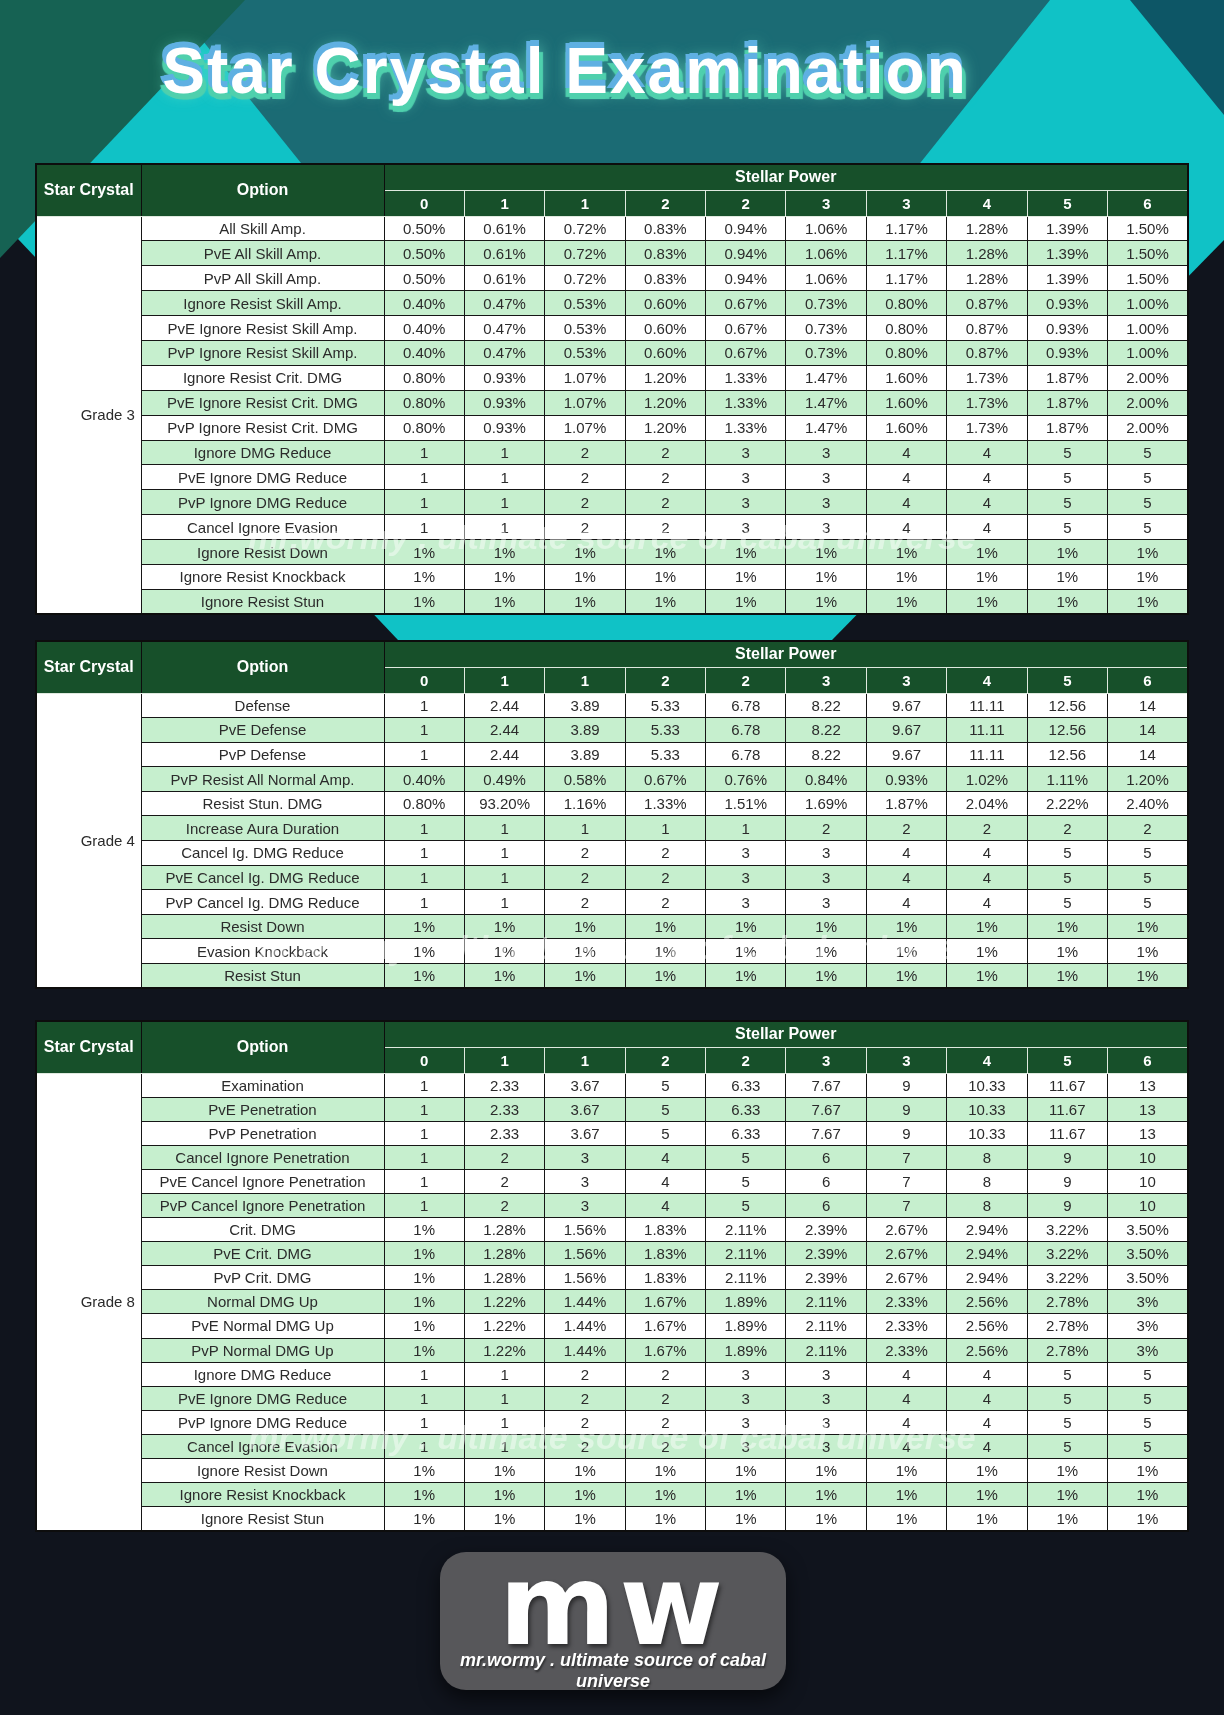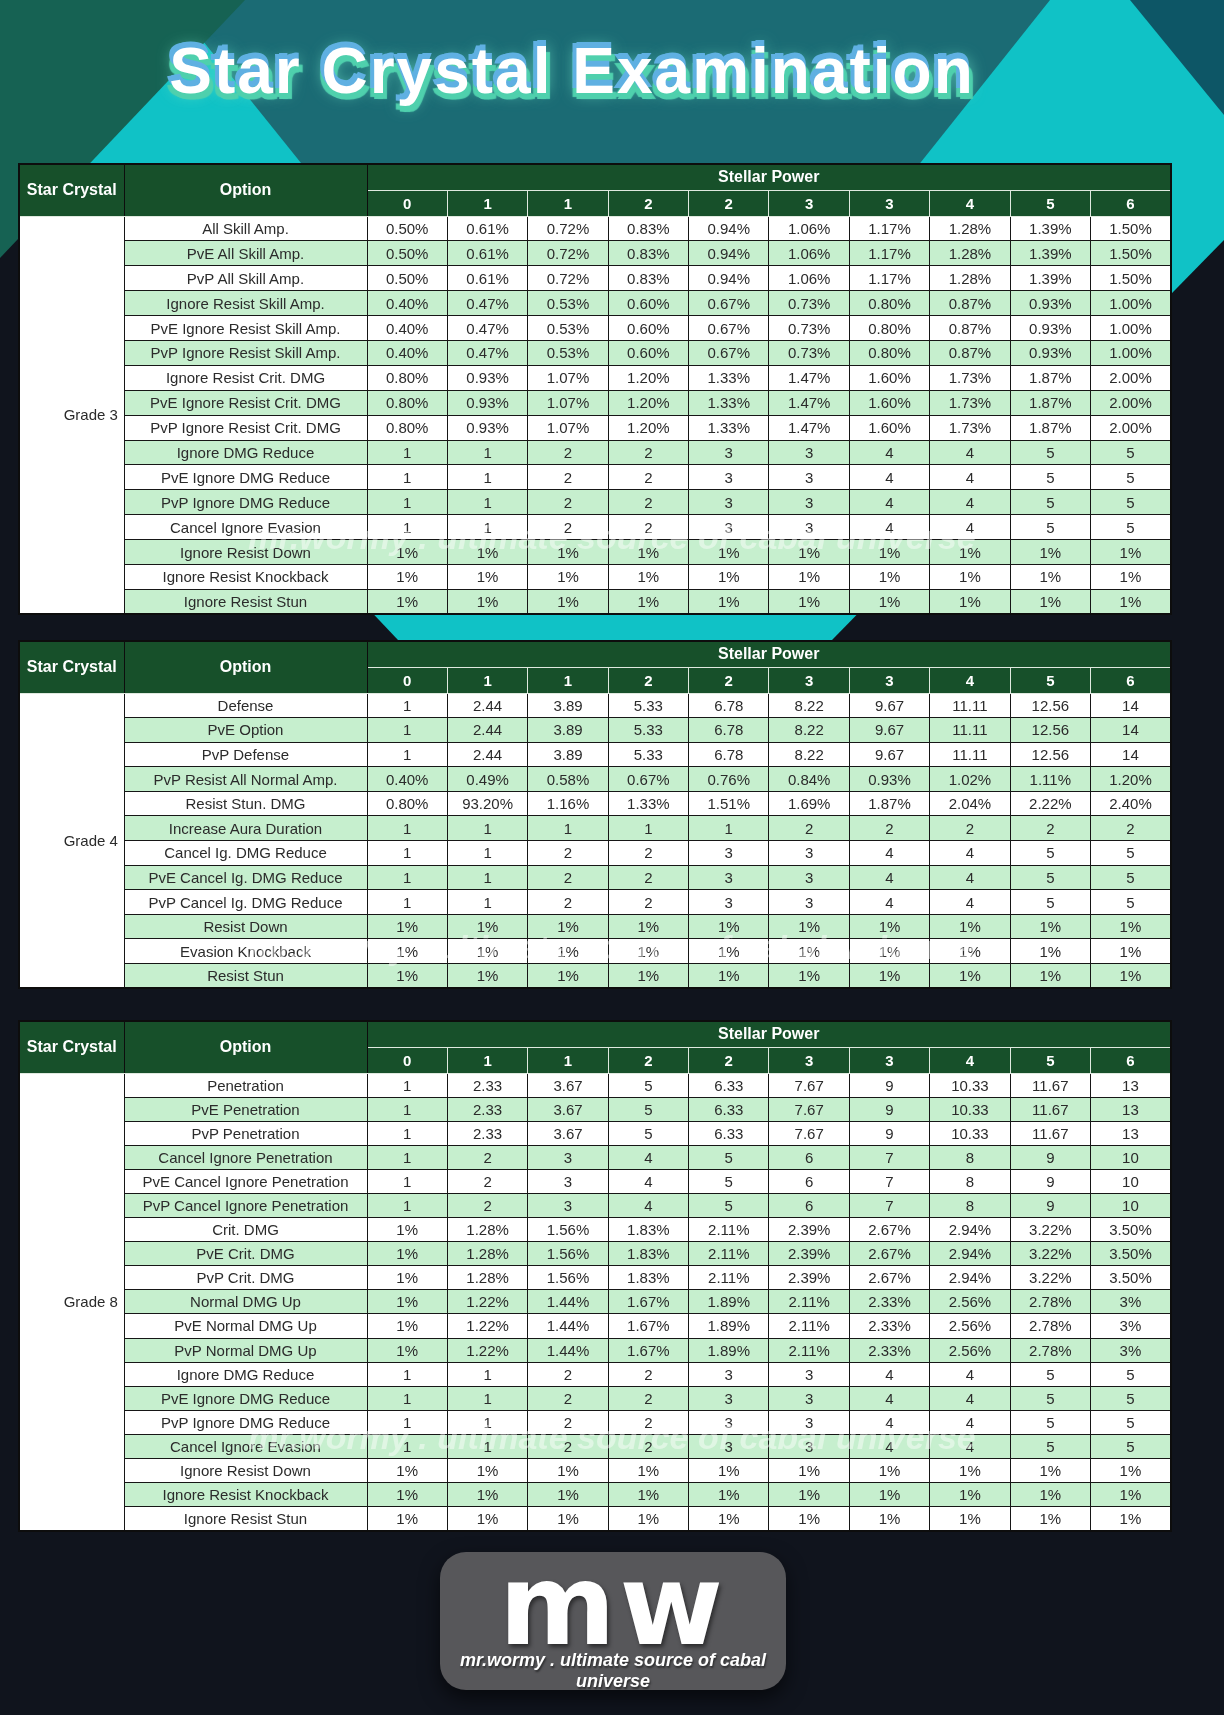--- a/index.html
+++ b/index.html
@@ -11,38 +11,38 @@
   .bg-cyan{position:absolute;inset:0;background:#10c2c6;
            clip-path:polygon(0 0,1224px 0,1224px 240px,832px 640px,398px 640px,0 220px);}
   .bg-teal-v{position:absolute;inset:0;background:#1b6b74;
            clip-path:polygon(170px 0,1050px 0,612px 550px);}
   .bg-corner-left{position:absolute;inset:0;background:#166253;
            clip-path:polygon(0 0,245px 0,0 258px);}
   .bg-corner-right{position:absolute;inset:0;background:#0d5666;
            clip-path:polygon(1130px 0,1224px 0,1224px 115px);}
 
   
-  .title{position:absolute;top:34px;left:15px;width:1114px;text-align:center;
+  .title{position:absolute;top:34px;left:8px;width:1114px;text-align:center;
          font-size:64px;font-weight:bold;letter-spacing:2px;color:#ffffff;
          text-shadow:
            0 -6px 0 #5fb0e2,
            -4px -5px 0 #5fb0e2,
            0 6px 0 #4fd0ad,
            4px 6px 1px #4fd0ad,
            -4px 4px 1px #4fd0ad,
            0 0 16px rgba(120,235,205,.85);}
 
   
   .mega-wm{position:absolute;left:0;width:1224px;text-align:center;font-weight:bold;
            font-size:500px;line-height:430px;color:rgba(255,255,255,0.05);pointer-events:none;}
   .wm-line{position:absolute;left:0;width:1224px;text-align:center;font-weight:bold;
            font-style:italic;font-size:34px;color:rgba(255,255,255,0.45);pointer-events:none;}
 
   
-  table.data-table{position:absolute;left:18px;width:1152px;border-collapse:collapse;
+  table.data-table{position:absolute;left:35px;width:1152px;border-collapse:collapse;
         table-layout:fixed;border:2px solid #0d0d0d;}
   col.c-grade{width:105px;} col.c-opt{width:243px;} col.c-val{width:80.4px;}
   .data-table th,.data-table td{padding:0 2px;text-align:center;vertical-align:middle;
         white-space:nowrap;overflow:hidden;}
   .data-table thead th{background:#17502a;color:#fff;font-weight:bold;font-size:16px;
         border:1px solid #dfe9df;}
   .data-table thead tr{height:26px;}
   .data-table thead th.h-star,.data-table thead th.h-opt{border-right:1px solid #0d0d0d;border-left:1px solid #0d0d0d;}
   .data-table thead th.lv{font-size:15px;}
   .data-table tbody td{background:#ffffff;border:1px solid #161616;font-size:15px;color:#2b2b2b;}
@@ -368,21 +368,21 @@
           <td>3.89</td>
           <td>5.33</td>
           <td>6.78</td>
           <td>8.22</td>
           <td>9.67</td>
           <td>11.11</td>
           <td>12.56</td>
           <td>14</td>
         </tr>
         <tr class="alt">
-          <td class="opt">PvE Option</td>
+          <td class="opt">PvE Defense</td>
           <td>1</td>
           <td>2.44</td>
           <td>3.89</td>
           <td>5.33</td>
           <td>6.78</td>
           <td>8.22</td>
           <td>9.67</td>
           <td>11.11</td>
           <td>12.56</td>
           <td>14</td>
@@ -550,21 +550,21 @@
           <th class="lv">3</th>
           <th class="lv">3</th>
           <th class="lv">4</th>
           <th class="lv">5</th>
           <th class="lv">6</th>
         </tr>
     </thead>
     <tbody>
         <tr>
           <td rowspan="19" class="grade">Grade 8</td>
-          <td class="opt">Penetration</td>
+          <td class="opt">Examination</td>
           <td>1</td>
           <td>2.33</td>
           <td>3.67</td>
           <td>5</td>
           <td>6.33</td>
           <td>7.67</td>
           <td>9</td>
           <td>10.33</td>
           <td>11.67</td>
           <td>13</td>

